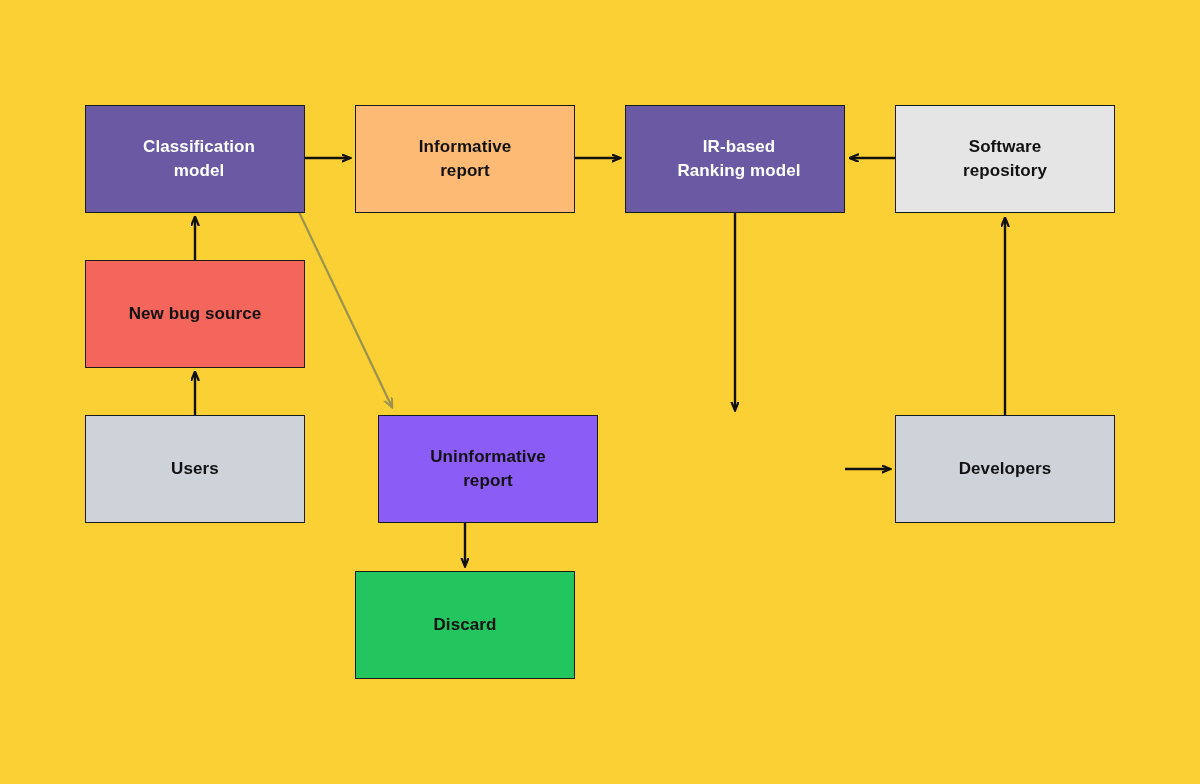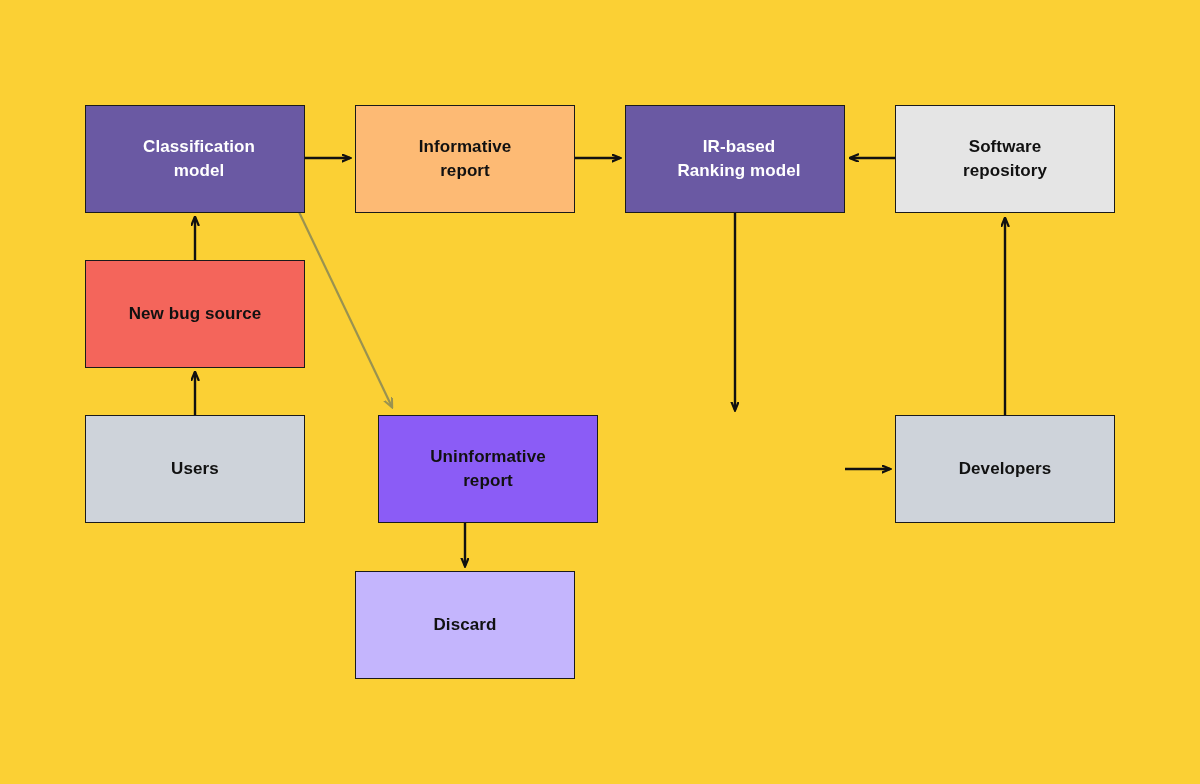--- a/index.html
+++ b/index.html
@@ -98,15 +98,15 @@
   <div class="node red" style="left: 85px; top: 260px; width: 220px; height: 108px; background: rgb(244, 101, 91);">New bug source</div>
 
   <div class="node gray" style="left: 85px; top: 415px; width: 220px; height: 108px; background: rgb(206, 211, 218);">Users</div>
 
   <div class="node red" style="left: 355px; top: 415px; width: 220px; height: 108px; background: #8b5cf6; margin-left: 23px;">Uninformative
 report</div>
 
 
   <div class="node gray" style="left: 895px; top: 415px; width: 220px; height: 108px; background: rgb(206, 211, 218);">Developers</div>
 
-  <div class="node gray" style="left: 355px; top: 571px; width: 220px; height: 108px; background: #c4b5fd;">Discard</div>
+  <div class="node gray" style="left: 355px; top: 571px; width: 220px; height: 108px; background: #22c55e;">Discard</div>
 
 </div>
 
 </body></html>

